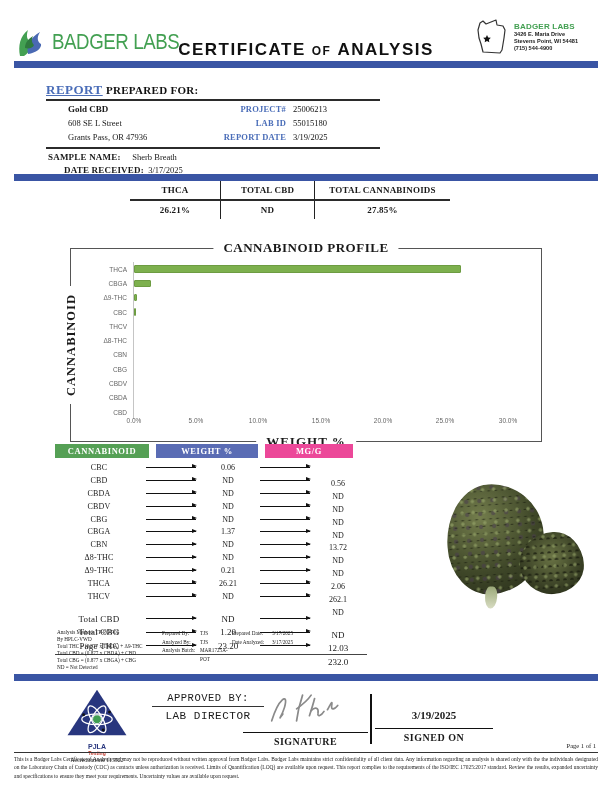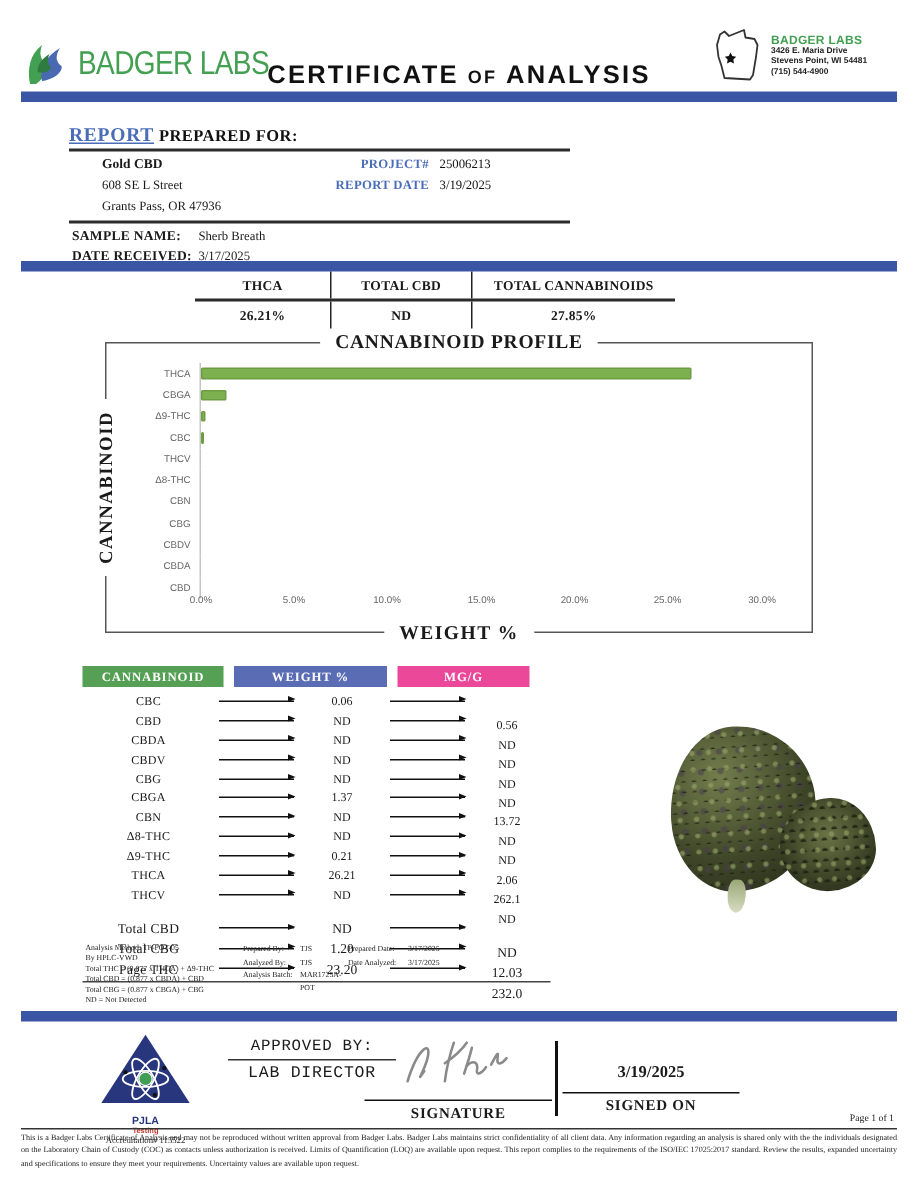--- a/index.html
+++ b/index.html
@@ -39,21 +39,21 @@
   .summary{position:absolute;left:130px;top:181px;width:320px;}
   .summary .row{display:flex;}
   .summary .cell{box-sizing:border-box;text-align:center;font-weight:700;font-size:9px;
                  padding:4px 2px;letter-spacing:.2px;}
   .summary .c1{width:90px;}
   .summary .c2{width:95px;border-left:1px solid #222;border-right:1px solid #222;}
   .summary .c3{width:135px;}
   .summary .mid{height:2px;background:#2b2b2b;}
 
   
-  .chart{position:absolute;left:70px;top:228px;width:470px;height:192px;border:1.2px solid #555;}
+  .chart{position:absolute;left:70px;top:248px;width:470px;height:192px;border:1.2px solid #555;}
   .ctitle{position:absolute;top:-9px;left:50%;transform:translateX(-50%);background:#fff;
           padding:0 10px;font-weight:700;font-size:13px;letter-spacing:.5px;white-space:nowrap;}
   .cxlabel{position:absolute;bottom:-9px;left:50%;transform:translateX(-50%);background:#fff;
            padding:0 10px;font-weight:700;font-size:13px;letter-spacing:1px;white-space:nowrap;}
   .cylabel{position:absolute;left:0;top:50%;transform:translate(-50%,-50%) rotate(-90deg);background:#fff;
            padding:0 8px;font-weight:700;font-size:12.5px;letter-spacing:1px;white-space:nowrap;}
   .crows{position:absolute;left:8px;top:13px;}
   .crow{display:flex;align-items:center;height:14.3px;}
   .clabel{width:48px;text-align:right;font-family:"Liberation Sans",sans-serif;font-size:6.5px;
           color:#666;padding-right:6px;}
@@ -179,32 +179,36 @@
     <div>608 SE L Street</div>
     <div>Grants Pass, OR 47936</div>
   </div>
 
   <div class="meta">
     <div class="row">
       <span class="lbl">PROJECT#</span>
       <span class="val">25006213</span>
     </div>
     <div class="row">
+      <span class="lbl">LAB ID</span>
+      <span class="val">55015180</span>
+    </div>
+    <div class="row">
       <span class="lbl">REPORT DATE</span>
       <span class="val">3/19/2025</span>
     </div>
   </div>
 
   <div class="hline" style="left:46px;top:147px;width:334px;height:1.6px;"></div>
 
   <div class="samp" style="top:151px;">
     <span class="lbl">SAMPLE NAME:</span>
     <span class="val">Sherb Breath</span>
   </div>
-  <div class="samp" style="top:164px;">
+  <div class="samp" style="top:164px;margin-left:16px;">
     <span class="lbl">DATE RECEIVED:</span>
     <span class="val">3/17/2025</span>
   </div>
 
   <div class="bluebar" style="top:174px;"></div>
 
   <div class="summary">
     <div class="row">
       <div class="cell c1">THCA</div>
       <div class="cell c2">TOTAL CBD</div>

